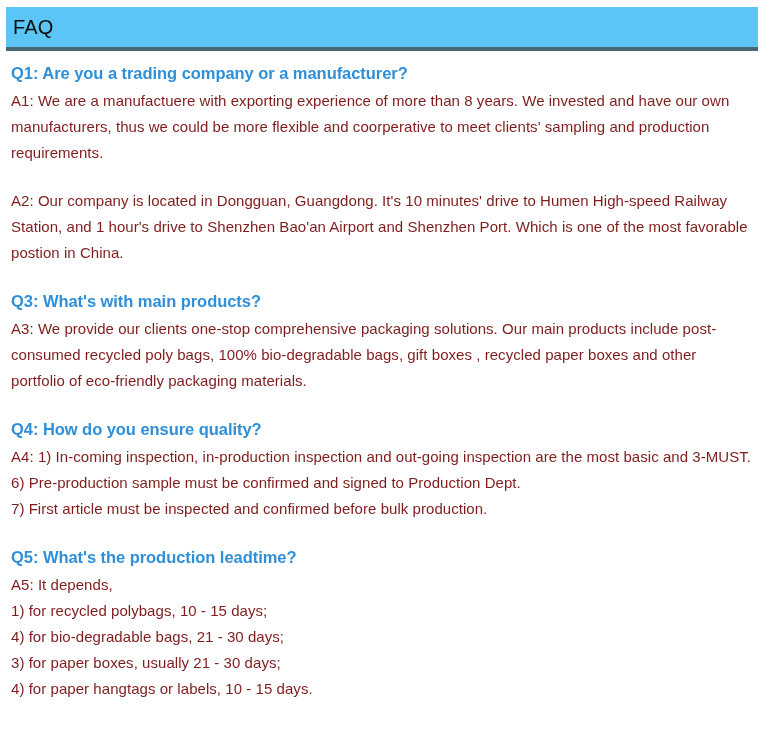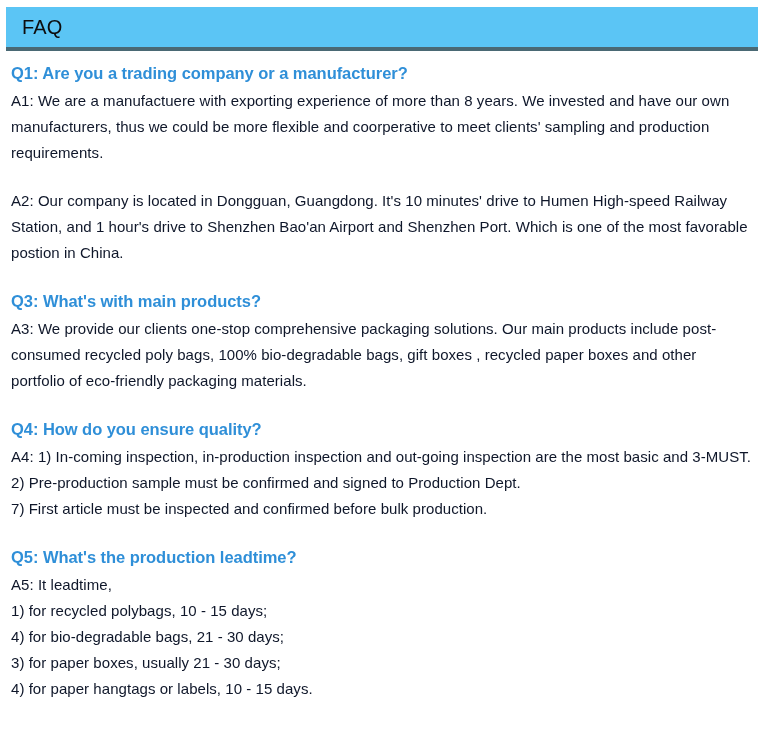--- a/index.html
+++ b/index.html
@@ -32,21 +32,21 @@
     border-bottom: 4px solid #4a6974;
     box-sizing: border-box;
     display: flex;
     align-items: center;
   }
   .faq-banner-title {
     font-size: 20px;
     font-weight: 400;
     color: #0d0d0d;
     line-height: 1;
-    padding-left: 16px;
+    padding-left: 7px;
     letter-spacing: 0.1px;
   }
 
   
   .faq-body {
     position: absolute;
     left: 11px;
     top: 60px;
     width: 742px;
   }
@@ -63,21 +63,21 @@
     font-weight: bold;
     color: #2f8fd8;
     line-height: 26px;
     margin: 0 0 2px 0;
     letter-spacing: -0.05px;
   }
 
   .faq-answer {
     font-size: 15px;
     font-weight: 400;
-    color: #0f172a;
+    color: #7f1d1d;
     line-height: 26px;
     margin: 0;
     letter-spacing: 0.05px;
   }
   .faq-answer-line {
     display: block;
   }
 </style>
 </head>
 <body>
@@ -107,29 +107,29 @@
       <p class="faq-question">Q3: What's with main products?</p>
       <p class="faq-answer">
         <span class="faq-answer-line">A3: We provide our clients one-stop comprehensive packaging solutions. Our main products include post-consumed recycled poly bags, 100% bio-degradable bags, gift boxes , recycled paper boxes and other portfolio of eco-friendly packaging materials.</span>
       </p>
     </div>
 
     <div class="faq-item">
       <p class="faq-question">Q4: How do you ensure quality?</p>
       <p class="faq-answer">
         <span class="faq-answer-line">A4: 1) In-coming inspection, in-production inspection and out-going inspection are the most basic and 3-MUST.</span>
-        <span class="faq-answer-line">2) Pre-production sample must be confirmed and signed to Production Dept.</span>
+        <span class="faq-answer-line">6) Pre-production sample must be confirmed and signed to Production Dept.</span>
         <span class="faq-answer-line">7) First article must be inspected and confirmed before bulk production.</span>
       </p>
     </div>
 
     <div class="faq-item">
       <p class="faq-question">Q5: What's the production leadtime?</p>
       <p class="faq-answer">
-        <span class="faq-answer-line">A5: It leadtime,</span>
+        <span class="faq-answer-line">A5: It depends,</span>
         <span class="faq-answer-line">1) for recycled polybags, 10 - 15 days;</span>
         <span class="faq-answer-line">4) for bio-degradable bags, 21 - 30 days;</span>
         <span class="faq-answer-line">3) for paper boxes, usually 21 - 30 days;</span>
         <span class="faq-answer-line">4) for paper hangtags or labels, 10 - 15 days.</span>
       </p>
     </div>
 
   </div>
 </div>
 

